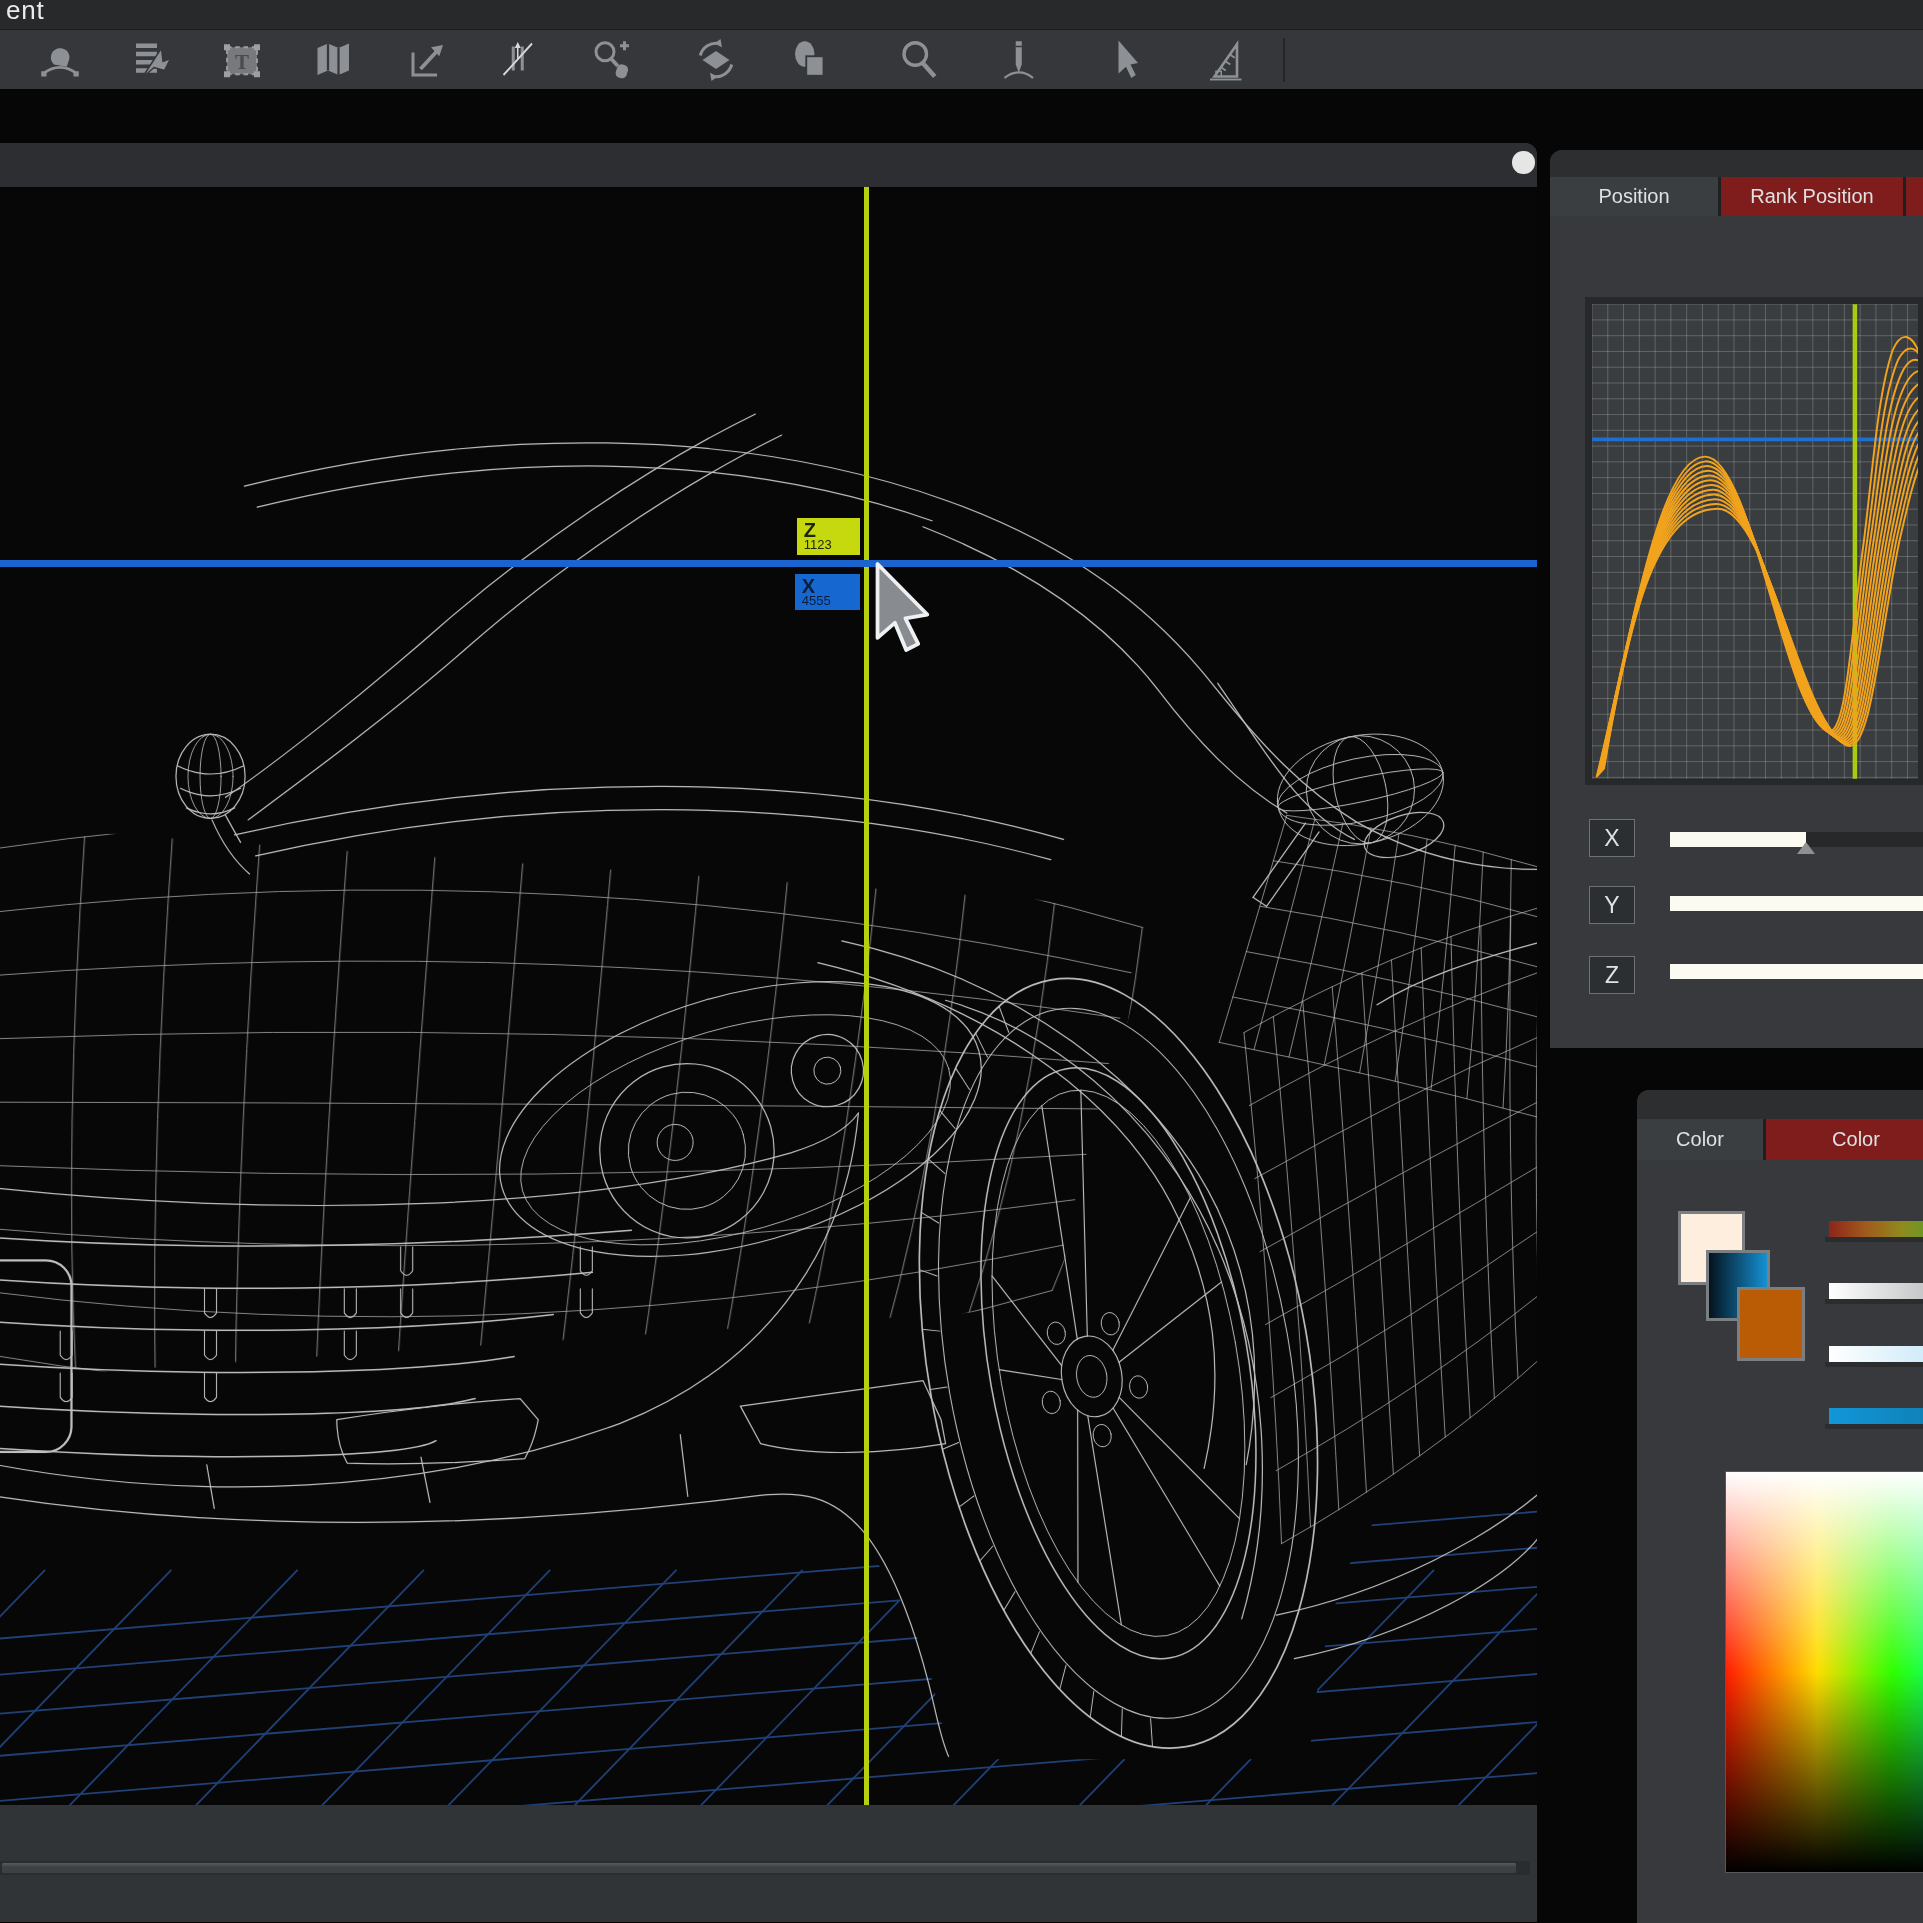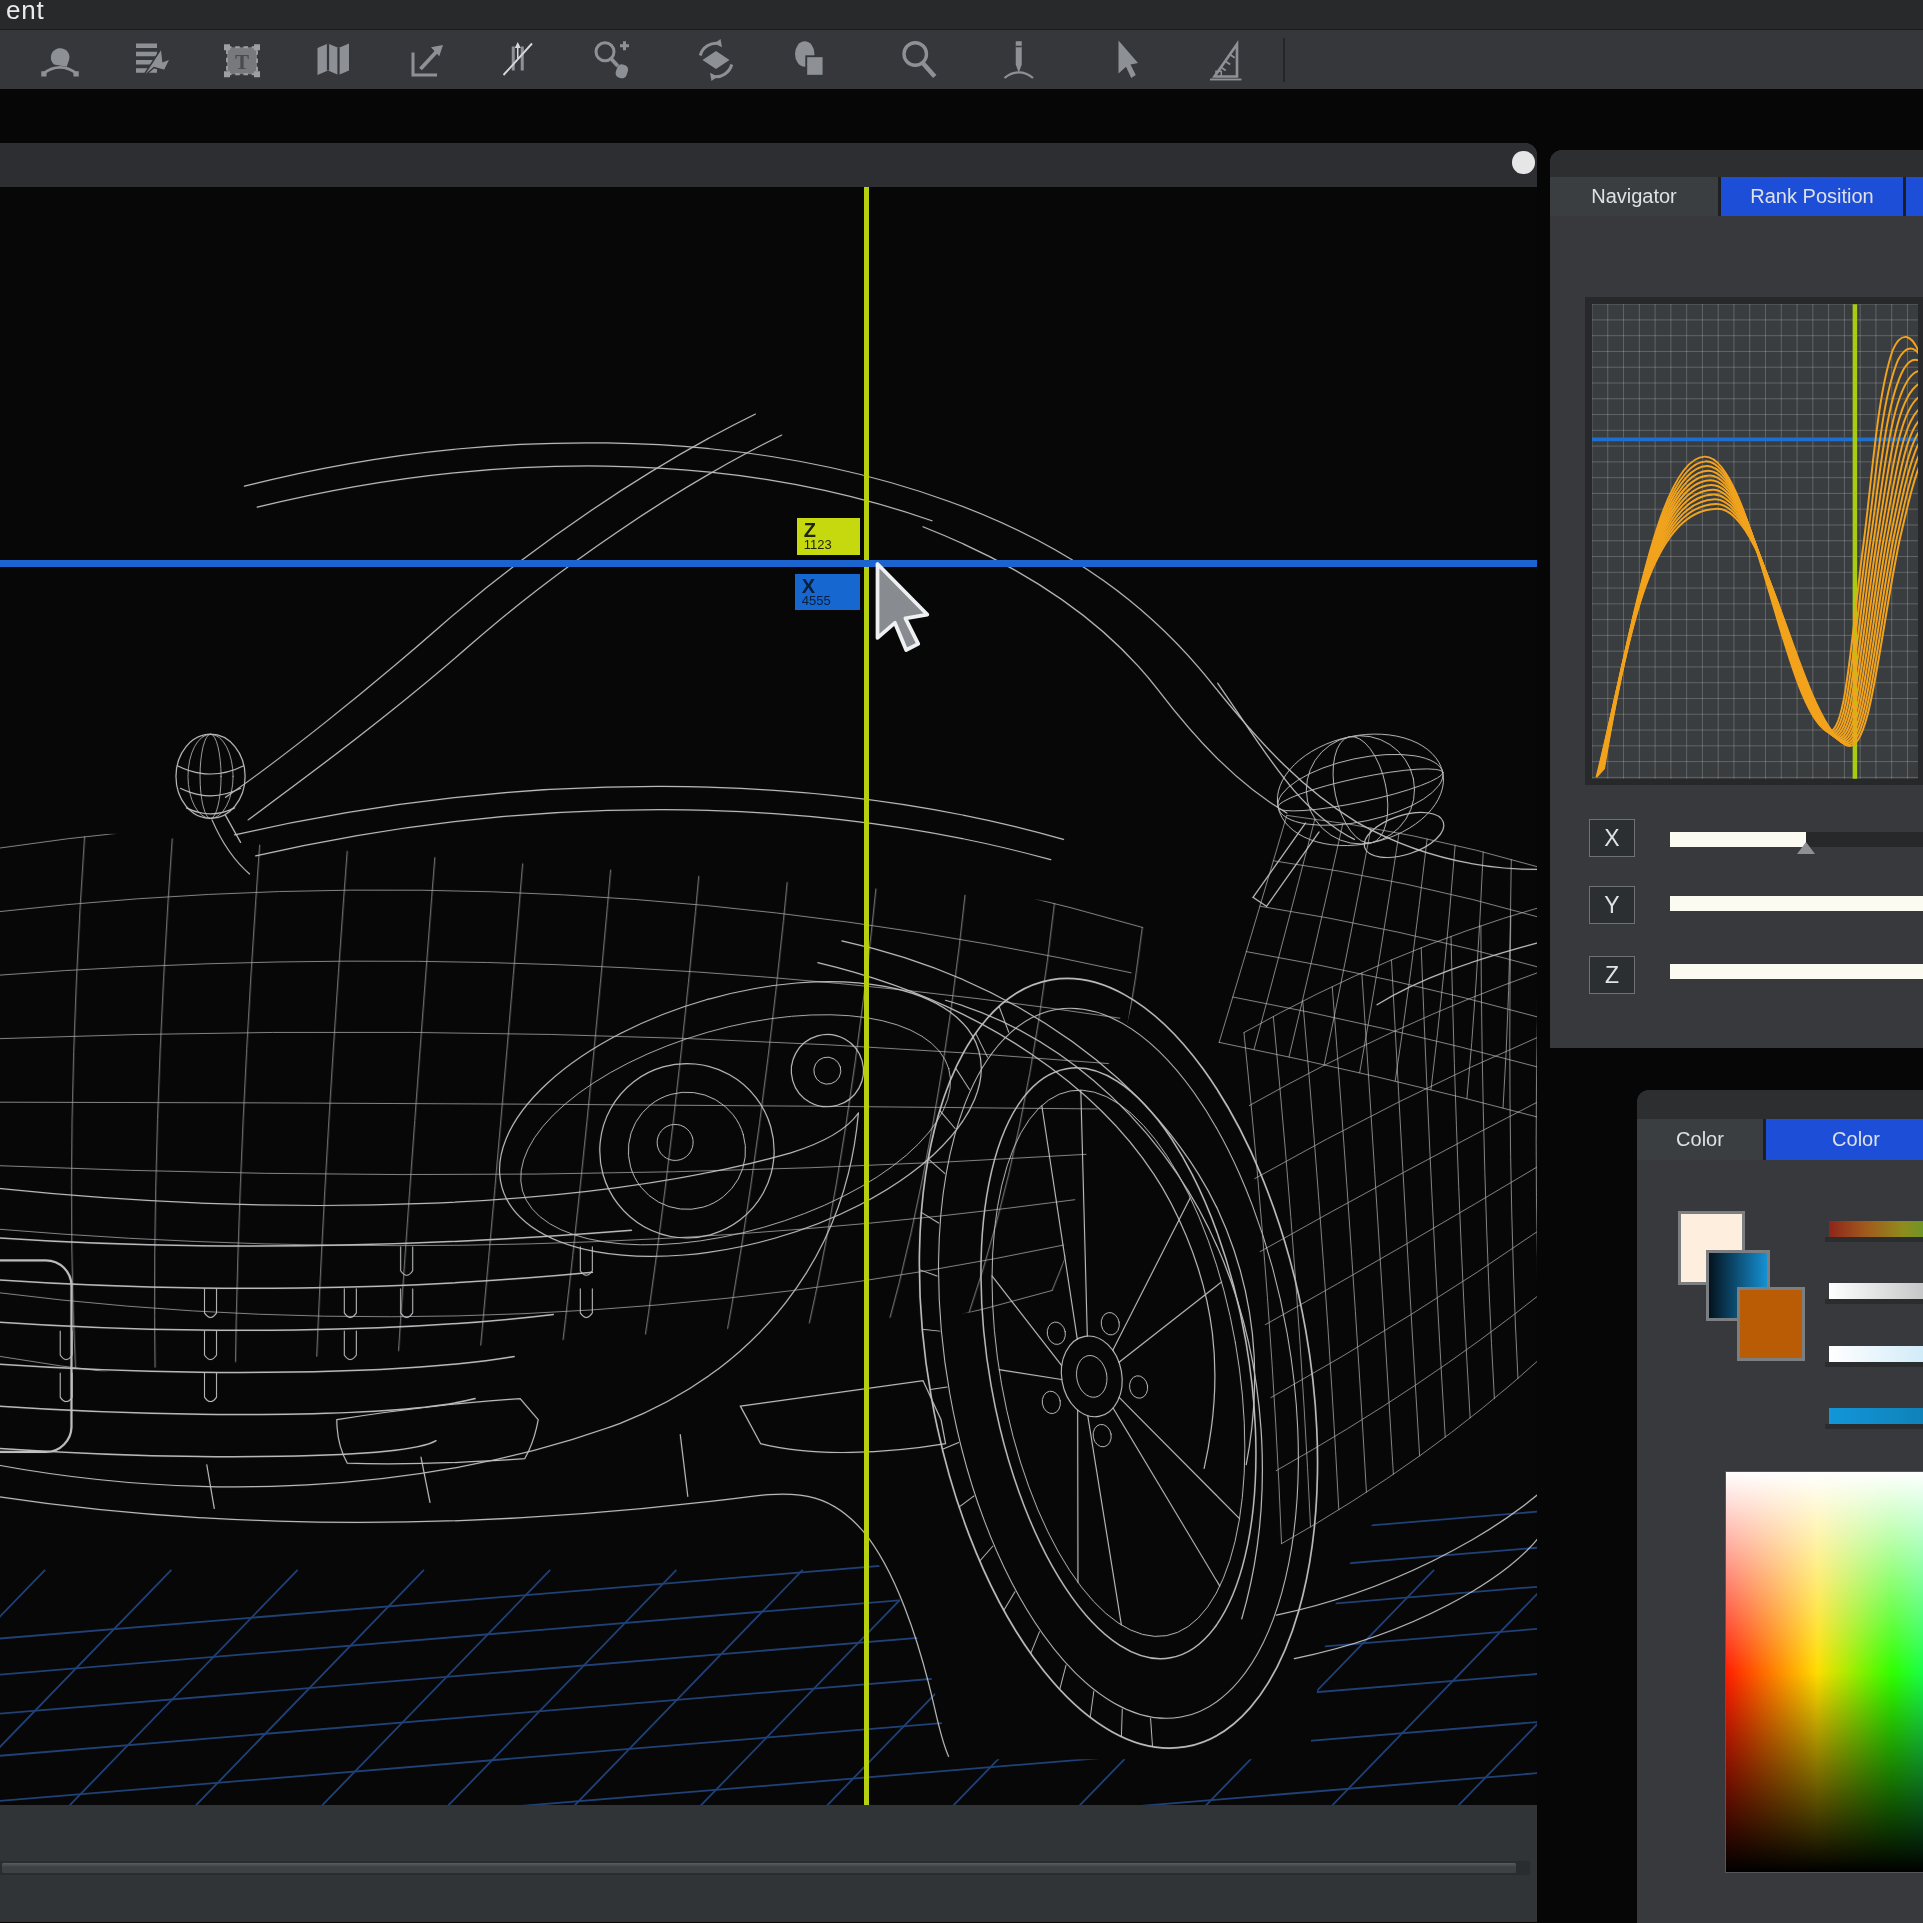--- a/index.html
+++ b/index.html
@@ -30,21 +30,21 @@
   #xbadge{left:795px;top:387px;width:58px;height:34px;background:#1767d1;color:#0a1f3d;}
   
   .panel{background:#37393c;border-radius:12px 0 0 0;overflow:hidden;}
   #panel-nav{left:1550px;top:150px;width:374px;height:898px;}
   #panel-color{left:1637px;top:1090px;width:298px;height:834px;}
   .phead{position:absolute;left:0;top:0;width:100%;background:#2c2e30;border-radius:12px 0 0 0;}
   #panel-nav .phead{height:27px;} #panel-color .phead{height:29px;}
   .tabrow{position:absolute;left:0;width:110%;background:#222426;display:flex;}
   #panel-nav .tabrow{top:27px;height:39px;} #panel-color .tabrow{top:29px;height:41px;}
   .tab{height:100%;display:flex;align-items:center;justify-content:center;color:#dfe1e3;font-size:20px;
-       background:#1d4ed8;cursor:pointer;flex:none;}
+       background:#7f1d1d;cursor:pointer;flex:none;}
   .tab.active{background:#3b3e41;}
   .tab-gap{width:3px;height:100%;background:#1d1f21;flex:none;}
   
   #graphbox{left:35px;top:147px;width:340px;height:488px;background:#26282a;padding:0;}
   #graphbox svg{position:absolute;left:6.8px;top:6.8px;}
   
   .srow{position:absolute;left:0;width:374px;height:45px;}
   .sbox{position:absolute;left:39px;top:0;width:44px;height:36px;background:#2c2f32;border:1.5px solid #6f7275;
         color:#e0e2e4;font-size:23px;display:flex;align-items:center;justify-content:center;}
   .strack{position:absolute;left:120px;width:267px;height:15px;background:#26282a;cursor:pointer;}
@@ -416,21 +416,21 @@
     <div class="abs" id="hscroll-track">
       <div class="abs" id="hscroll-thumb"></div>
     </div>
   </div>
 </div>
 
 <div class="abs panel" id="panel-nav">
   <div class="phead"></div>
   <div class="tabrow">
     <div class="tab active" style="width:168px">
-        <span>Navigator</span>
+        <span>Position</span>
       </div>
     <div class="tab-gap"></div>
     <div class="tab" style="width:182px">
         <span>Rank Position</span>
       </div>
     <div class="tab-gap"></div>
     <div class="tab" style="width:105px"></div>
   </div>
   <div class="abs" id="graphbox">
     <svg id="nav-graph" width="326" height="475" viewBox="0 0 434 632">

